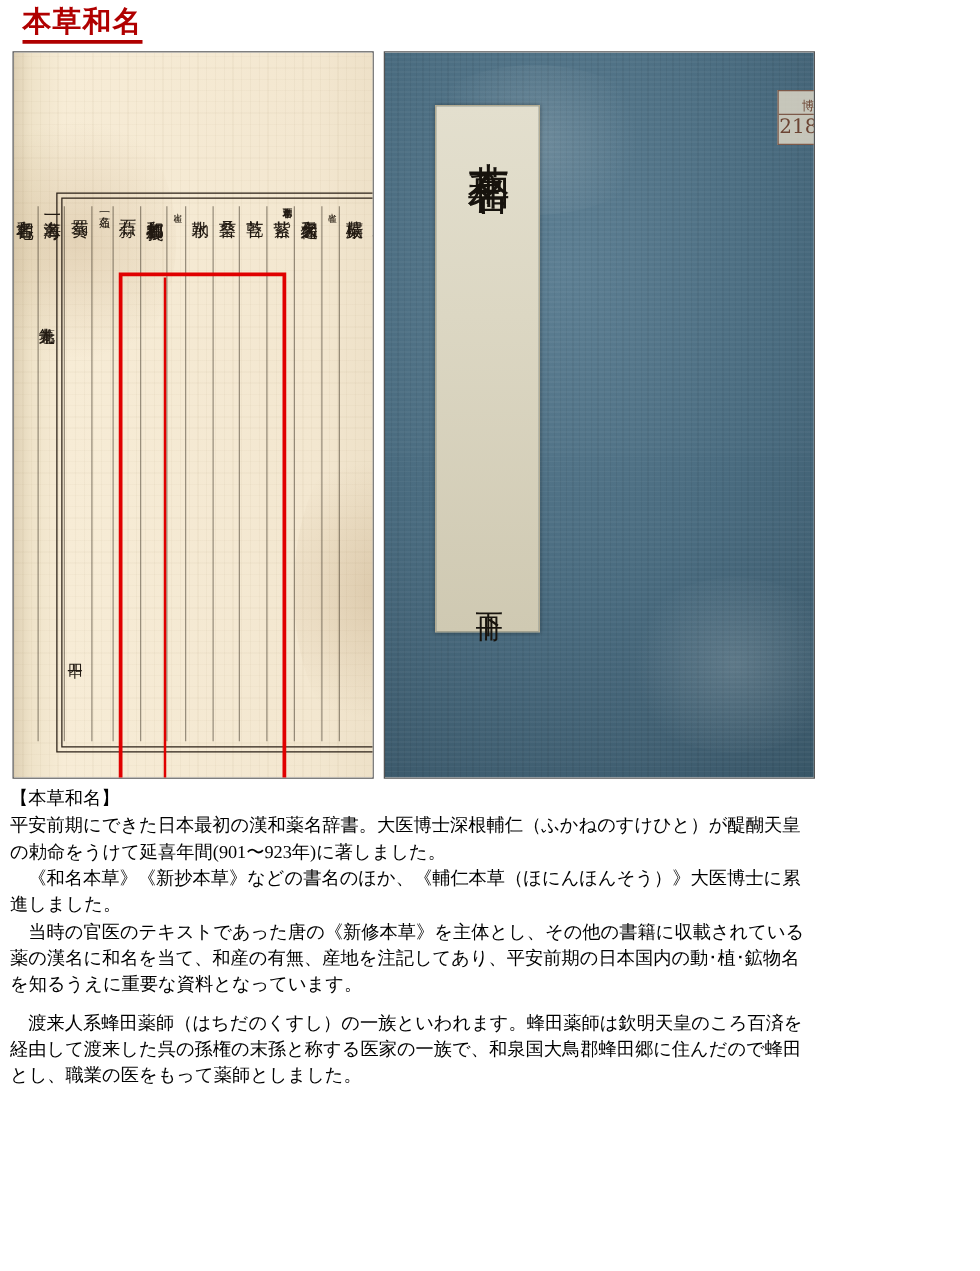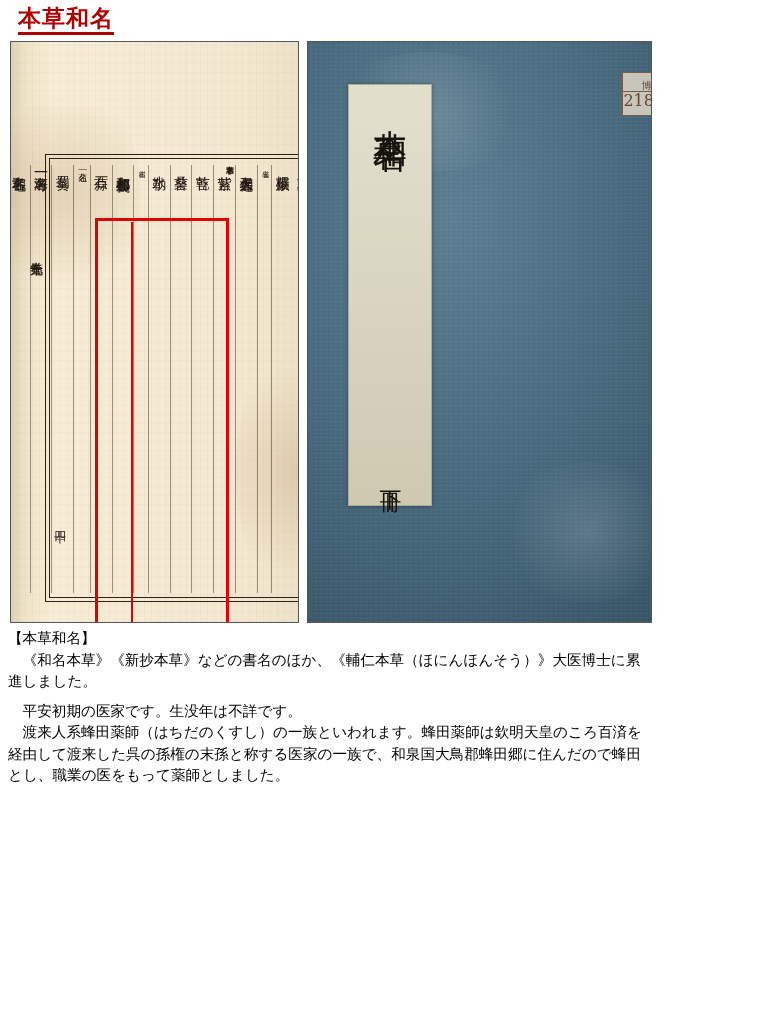--- a/index.html
+++ b/index.html
@@ -230,21 +230,21 @@
     justify-content: center;
     font-family: "DejaVu Serif", serif;
     color: #6c4534;
     line-height: 1.1;
   }
   .stamp .s1 { font-size: 10px; }
   .stamp .s2 { font-size: 16px; border-top: 1px solid #7d5a4a; width: 100%; text-align: left; }
   
   .body-text {
     padding: 6px 6px 4px 8px;
-    font-family: Liberation Mono, monospace;
+    font-family: Liberation Serif, serif;
     font-size: 14.6px;
     line-height: 1.46;
     color: #000;
   }
   .sec-head { margin: 2px 0 0 0; }
   .para { margin: 0; text-indent: 1em; }
   .para.noindent { text-indent: 0; }
   .blank { height: 9px; }
 </style>
 </head>
@@ -322,22 +322,23 @@
           <span class="s2">218</span>
         </div>
       </div>
     </div>
 
   </div>
 
   <div class="body-text">
 
     <p class="para noindent sec-head">【本草和名】</p>
+    <p class="para noindent">平安前期にできた日本最初の漢和薬名辞書。大医博士深根輔仁（ふかねのすけひと）が醍醐天皇の勅命をうけて延喜年間(901〜923年)に著しました。</p>
     <p class="para noindent">　《和名本草》《新抄本草》などの書名のほか、《輔仁本草（ほにんほんそう）》大医博士に累進しました。</p>
+    <p class="para noindent">　当時の官医のテキストであった唐の《新修本草》を主体とし、その他の書籍に収載されている薬の漢名に和名を当て、和産の有無、産地を注記してあり、平安前期の日本国内の動･植･鉱物名を知るうえに重要な資料となっています。</p>
 
     <div class="blank"></div>
 
-    <p class="para noindent">　平安初期の医家です。生没年は不詳です。</p>
     <p class="para noindent">　渡来人系蜂田薬師（はちだのくすし）の一族といわれます。蜂田薬師は欽明天皇のころ百済を経由して渡来した呉の孫権の末孫と称する医家の一族で、和泉国大鳥郡蜂田郷に住んだので蜂田とし、職業の医をもって薬師としました。</p>
 
   </div>
 
 </div>
 
 </body></html>

